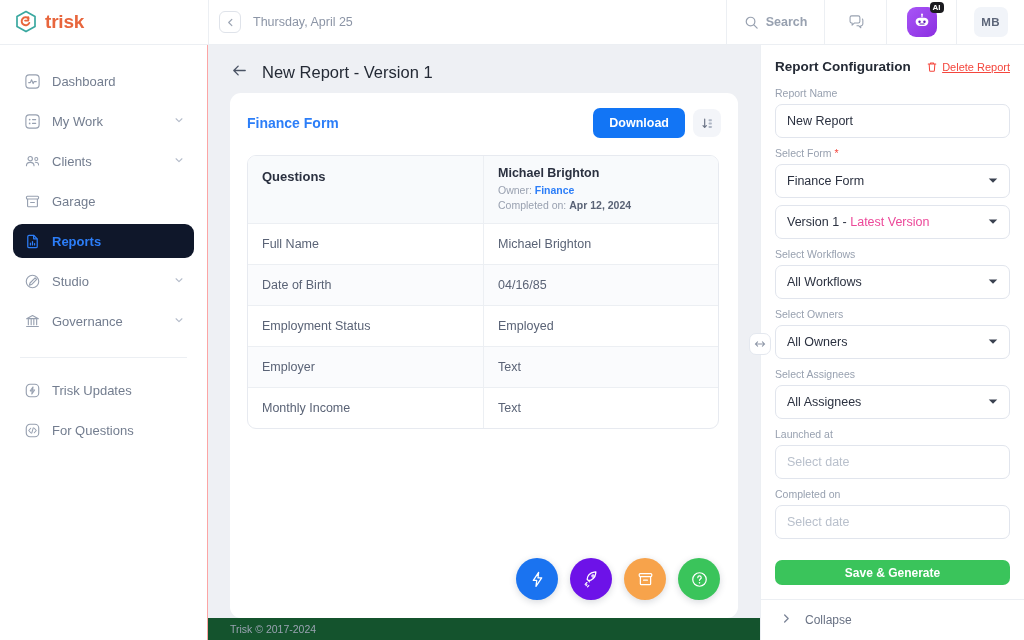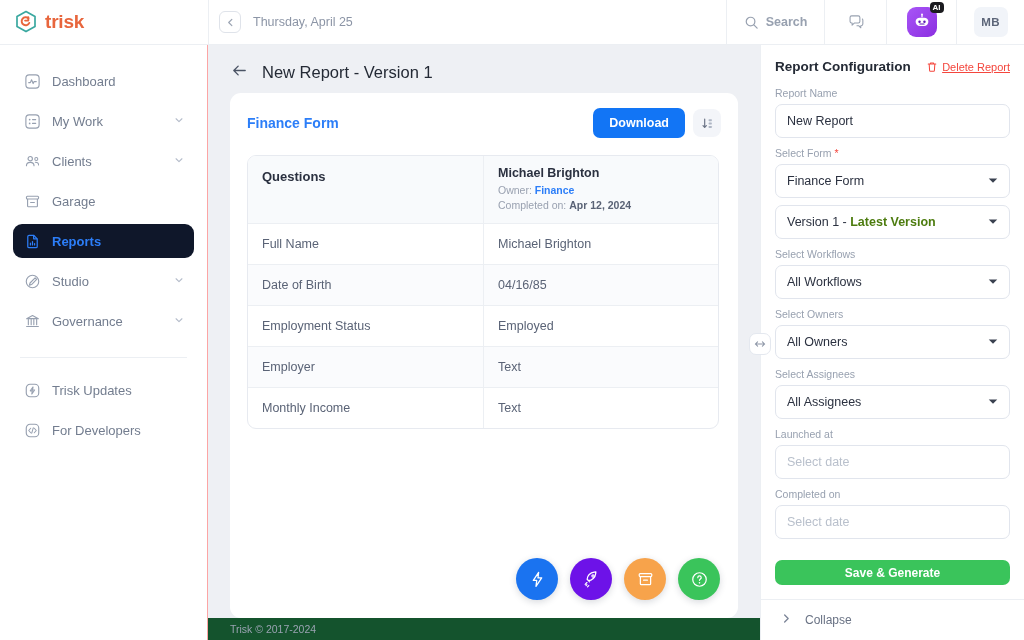--- a/index.html
+++ b/index.html
@@ -145,21 +145,21 @@
   .field-label { font-size: 10.5px; color: #98a1b0; margin-bottom: 5px; }
   .field-label .req { color: #f4463d; }
   .input, .select {
     height: 31px; border: 1px solid #e1e5ed; border-radius: 7px;
     display: flex; align-items: center; padding: 16px 11px;
     font-size: 12.5px; color: #2b3140; background: #fff; cursor: pointer;
   }
   .input.placeholder { color: #b9c0cc; }
   .select { justify-content: space-between; }
   .select .caret { color: #3a4150; font-size: 9px; }
-  .select .val .green { color: #4d7c0f; font-weight: bold; }
+  .select .val .green { color: #ec4899; font-weight: normal; }
   .stack-gap { margin-top: 7px; }
   .btn-save {
     margin-top: 12px; height: 30px; background: #3ac45b; color: #fff;
     font-size: 12px; font-weight: bold; border: none; border-radius: 7px; cursor: pointer;
     display: flex; align-items: center; justify-content: center;
   }
   .rp-foot { margin: 14px -14px 0 -14px; border-top: 1px solid #eceff3; padding: 13px 20px; display: flex; align-items: center; gap: 13px; cursor: pointer; }
   .rp-foot .chev { color: #7a8396; font-size: 12px; }
   .rp-foot .lbl { font-size: 12px; color: #6b7policy; color: #69728450; color: #697284; }
 </style>
@@ -339,21 +339,21 @@
         <span class="lbl">Trisk Updates</span>
       </div>
 
       <div class="nav-item">
         <span class="ico">
           <svg width="17" height="17" viewBox="0 0 18 18">
               <rect x="2.4" y="2.4" width="13.2" height="13.2" rx="4" fill="none" stroke="currentColor" stroke-width="1.2"></rect>
               <path d="M7.1 6.6 5 9l2.1 2.4M10.9 6.6 13 9l-2.1 2.4M9.8 6.2l-1.6 5.6" fill="none" stroke="currentColor" stroke-width="1.1" stroke-linecap="round" stroke-linejoin="round"></path>
             </svg>
         </span>
-        <span class="lbl">For Developers</span>
+        <span class="lbl">For Questions</span>
       </div>
     </div>
 
     <div class="main">
 
       <div class="main-head">
         <span class="back-arrow">
           <svg width="19" height="19" viewBox="0 0 20 20">
               <path d="M16 10H4M8.6 5.4 4 10l4.6 4.6" fill="none" stroke="currentColor" stroke-width="1.4" stroke-linecap="round" stroke-linejoin="round"></path>
             </svg>

